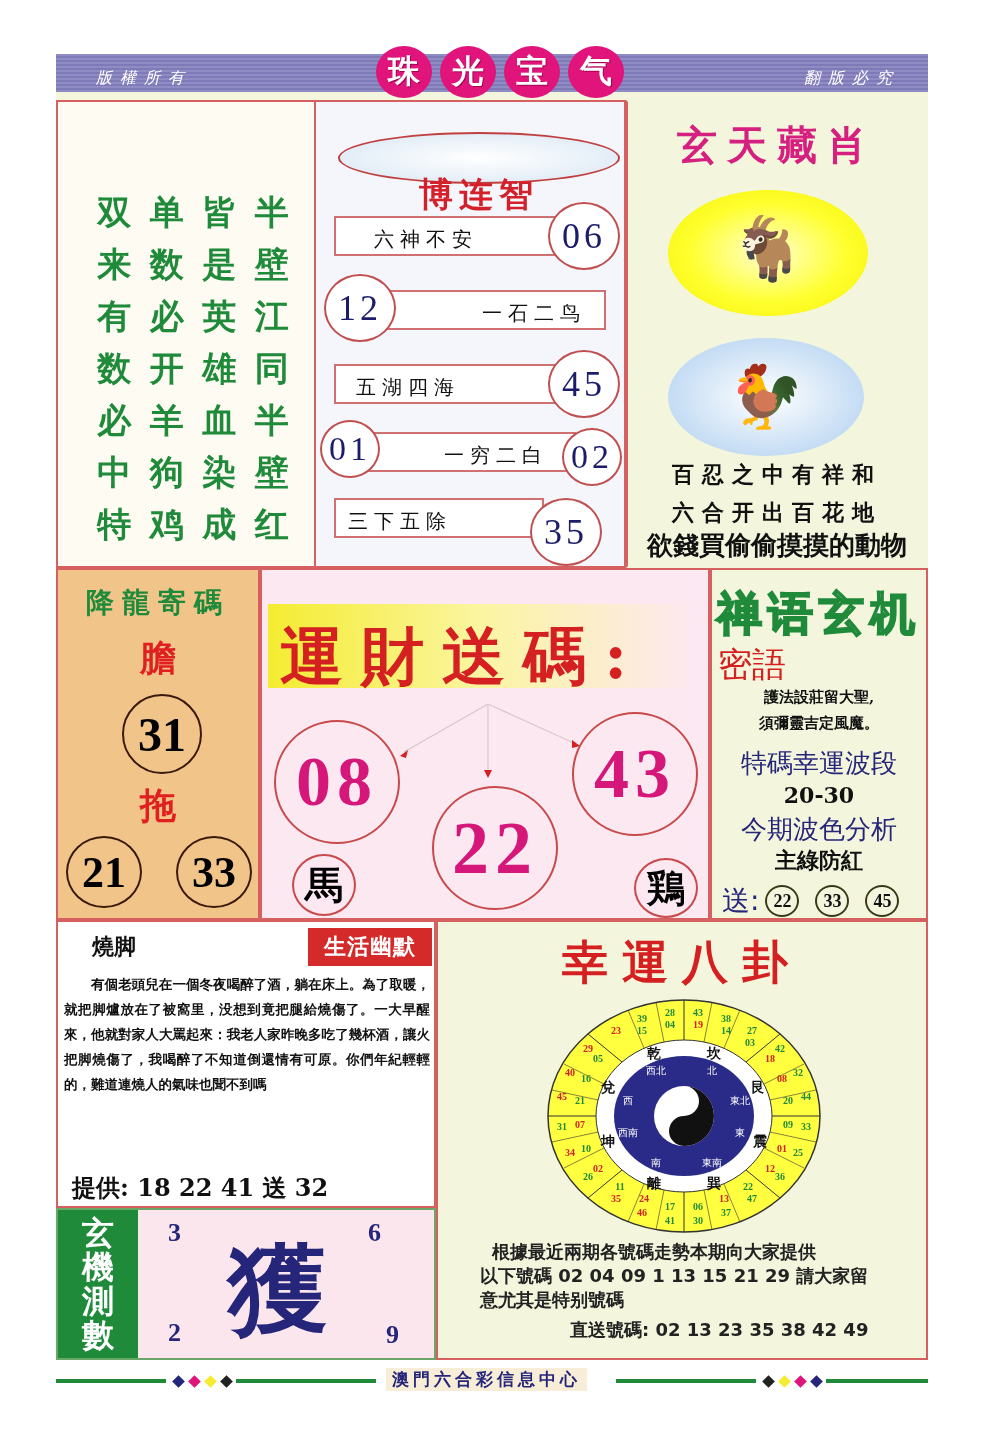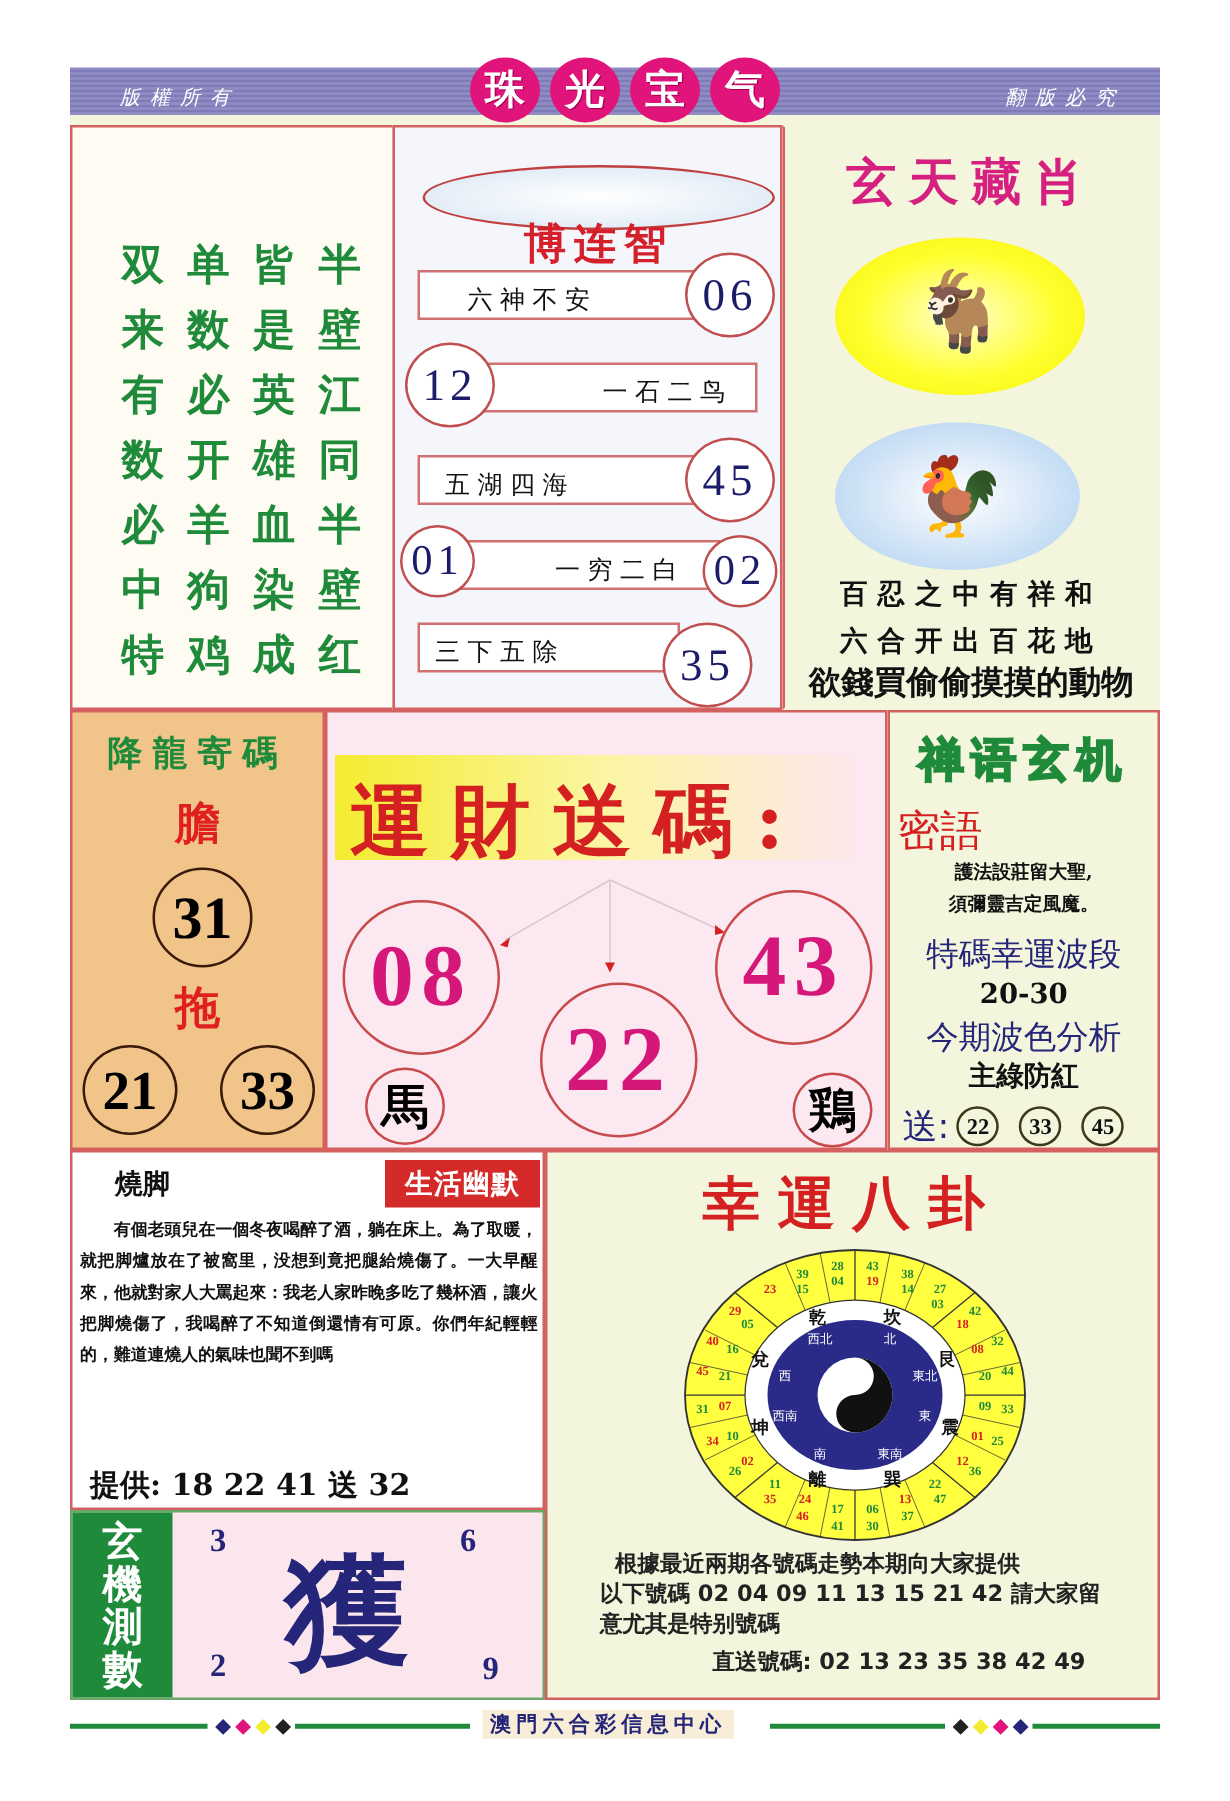--- a/index.html
+++ b/index.html
@@ -57,21 +57,21 @@
 
   .p-yun { left: 260px; top: 568px; width: 450px; height: 352px; background: #fbe8f1; }
   .yun-banner { left: 6px; top: 34px; width: 420px; height: 84px; background: linear-gradient(to right, #f4ec30 0%, #fbf5a0 50%, #fde8ee 100%); }
   .yun-title { left: 12px; top: 10px; color: #d42020; font-size: 63px; font-weight: bold; letter-spacing: 18px; }
   .yun-circle { border: 2px solid #c84a4a; border-radius: 50%; background: transparent;
     color: #d5177a; font-weight: bold; display: flex; align-items: center; justify-content: center; font-family: "Liberation Serif", serif; letter-spacing: 6px; }
   .zodiac-circle { border: 2px solid #c84a4a; border-radius: 50%; color: #000; font-weight: bold; font-size: 38px;
     display: flex; align-items: center; justify-content: center; }
 
   .p-chan { left: 710px; top: 568px; width: 218px; height: 352px; background: #f3f6dc; }
-  .chan-title { left: 0; width: 100%; top: 14px; text-align: center; color: #fff; font-size: 36px; font-weight: bold; letter-spacing: 6px;
+  .chan-title { left: 0; width: 100%; top: 14px; text-align: center; color: #fff; font-size: 45px; font-weight: bold; letter-spacing: 6px;
     -webkit-text-stroke: 2px #1f8a3a; font-family: "DejaVu Sans", sans-serif; }
   .chan-mi { left: 6px; top: 72px; color: #d42020; font-size: 34px; font-family: "DejaVu Sans", sans-serif; }
   .chan-verse { left: 0; width: 100%; text-align: center; color: #111; font-size: 15px; font-weight: bold; }
   .chan-h { left: 0; width: 100%; text-align: center; color: #25257a; font-size: 26px; font-family: "DejaVu Sans", sans-serif; }
   .chan-v { left: 0; width: 100%; text-align: center; color: #111; font-size: 22px; font-weight: bold; }
   .chan-send { left: 10px; top: 312px; display: flex; align-items: center; gap: 6px; }
   .chan-send-label { color: #25257a; font-size: 28px; font-family: "DejaVu Sans", sans-serif; }
   .small-circle { width: 34px; height: 32px; border: 2px solid #3a3a1a; border-radius: 50%; font-size: 18px; font-weight: bold;
     display: flex; align-items: center; justify-content: center; color: #111; font-family: "Liberation Serif", serif; }
 
@@ -347,21 +347,21 @@
       <text x="26" y="80" fill="#d42020">40</text>
         <text x="42" y="86" fill="#1f8a3a">16</text>
       <text x="44" y="56" fill="#d42020">29</text>
         <text x="54" y="66" fill="#1f8a3a">05</text>
       <text x="72" y="38" fill="#d42020">23</text>
       <text x="98" y="26" fill="#1f8a3a">39</text>
         <text x="98" y="38" fill="#1f8a3a">15</text>
     </g>
   </svg>
   <div class="abs bagua-text" style="top:318px; left:54px;">根據最近兩期各號碼走勢本期向大家提供</div>
-  <div class="abs bagua-text" style="top:342px;">以下號碼 02 04 09 11 13 15 21 42 請大家留</div>
+  <div class="abs bagua-text" style="top:342px;">以下號碼 02 04 09 1 13 15 21 29 請大家留</div>
   <div class="abs bagua-text" style="top:366px;">意尤其是特别號碼</div>
   <div class="abs bagua-text" style="top:396px; left:132px;">直送號碼: 02 13 23 35 38 42 49</div>
 </div>
 
 <div class="abs p-ji">
   <div class="abs ji-side">
     <span>玄</span>
     <span>機</span>
     <span>測</span>
     <span>數</span>

